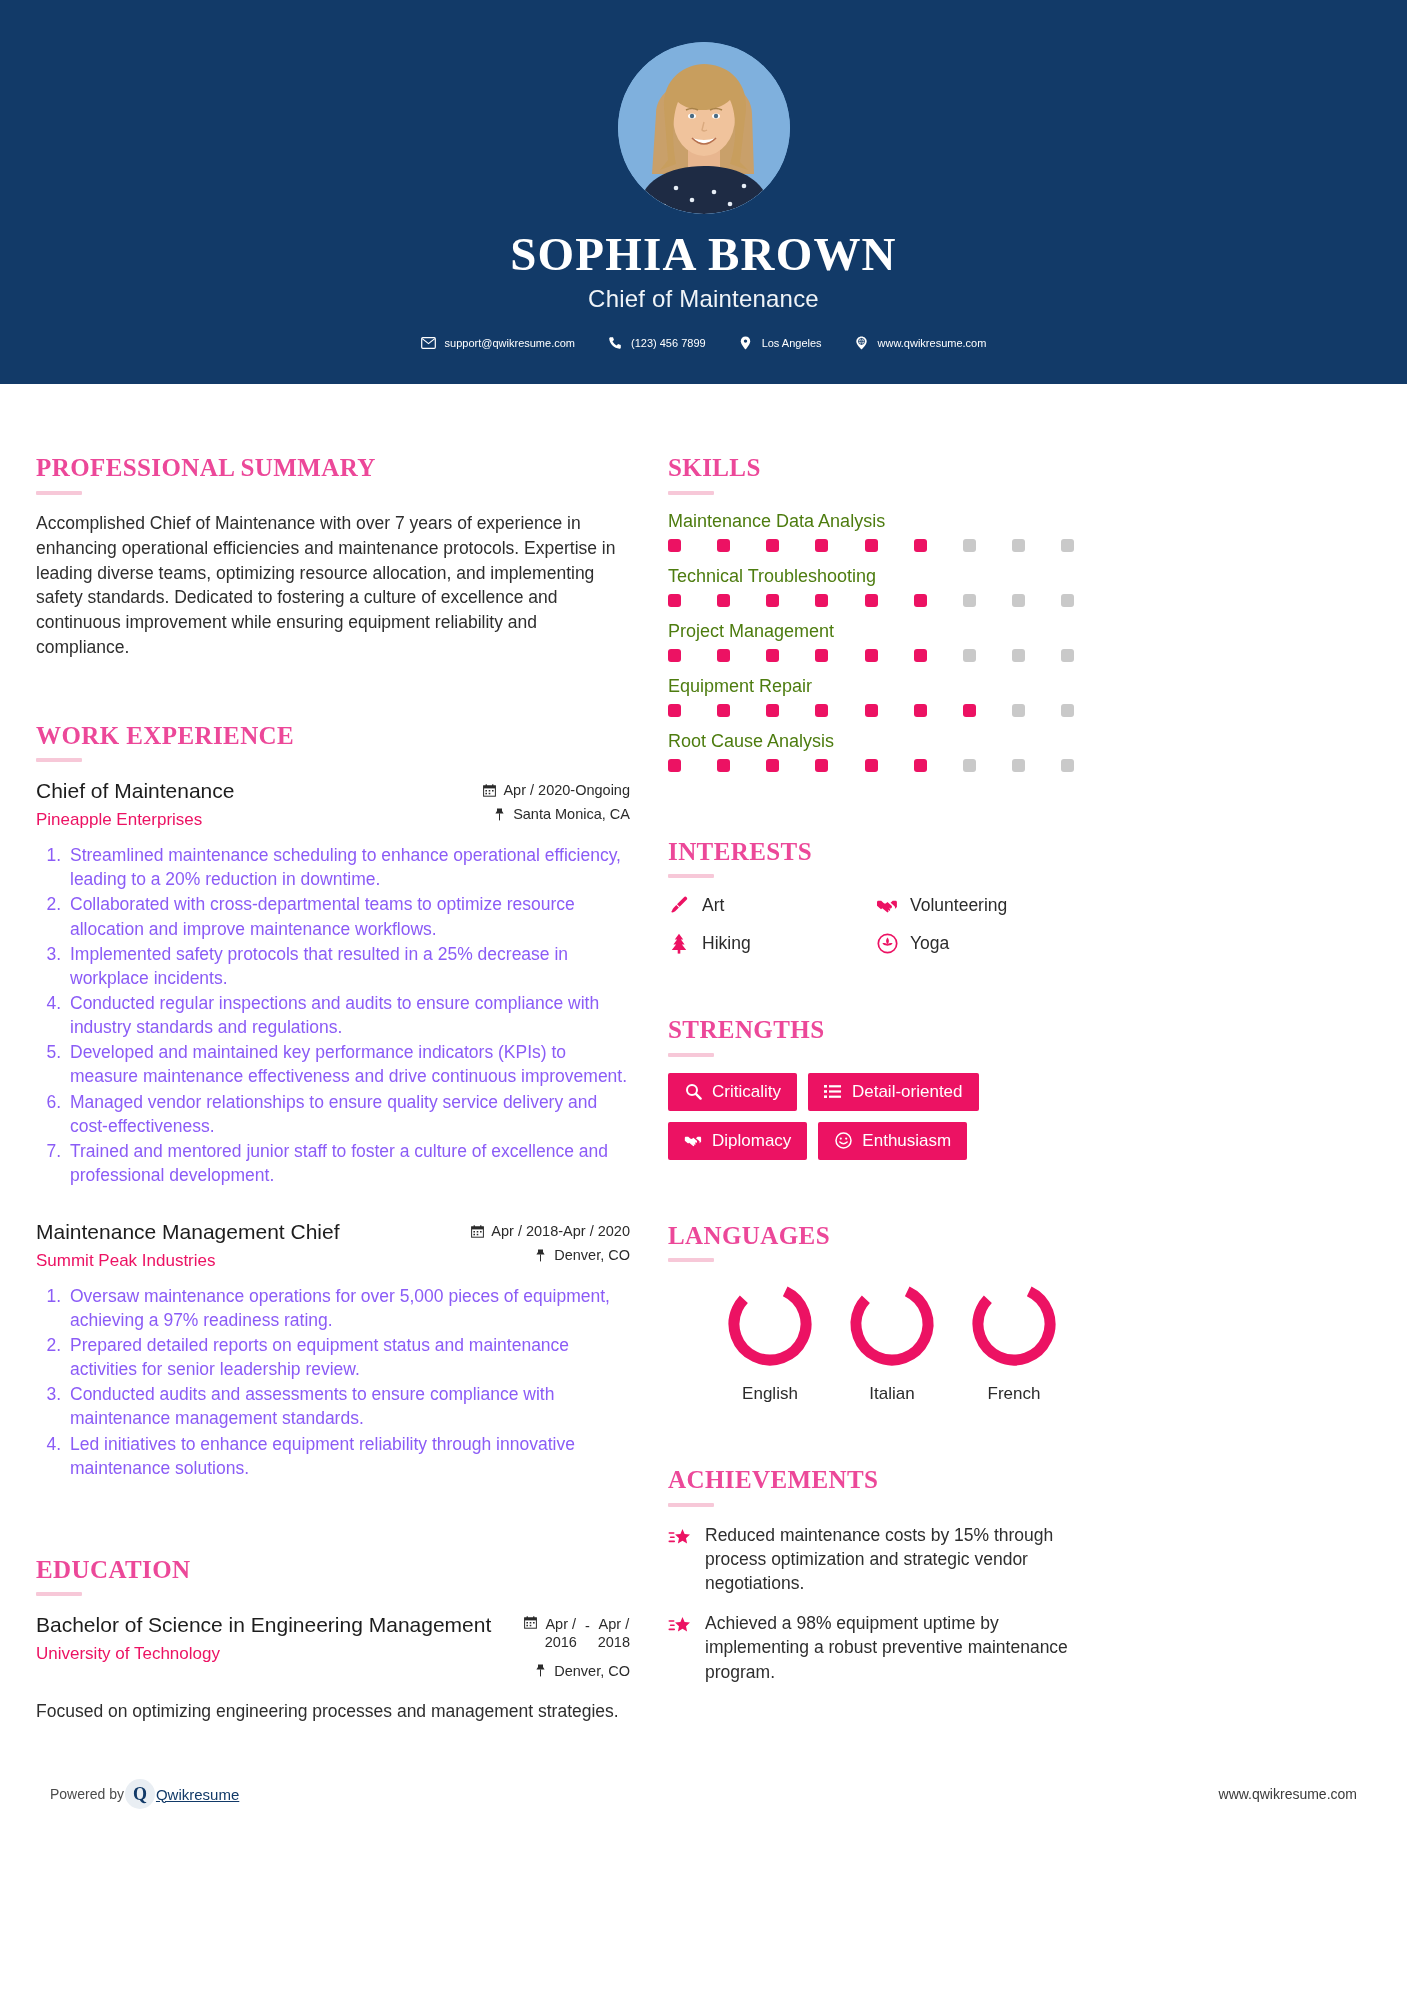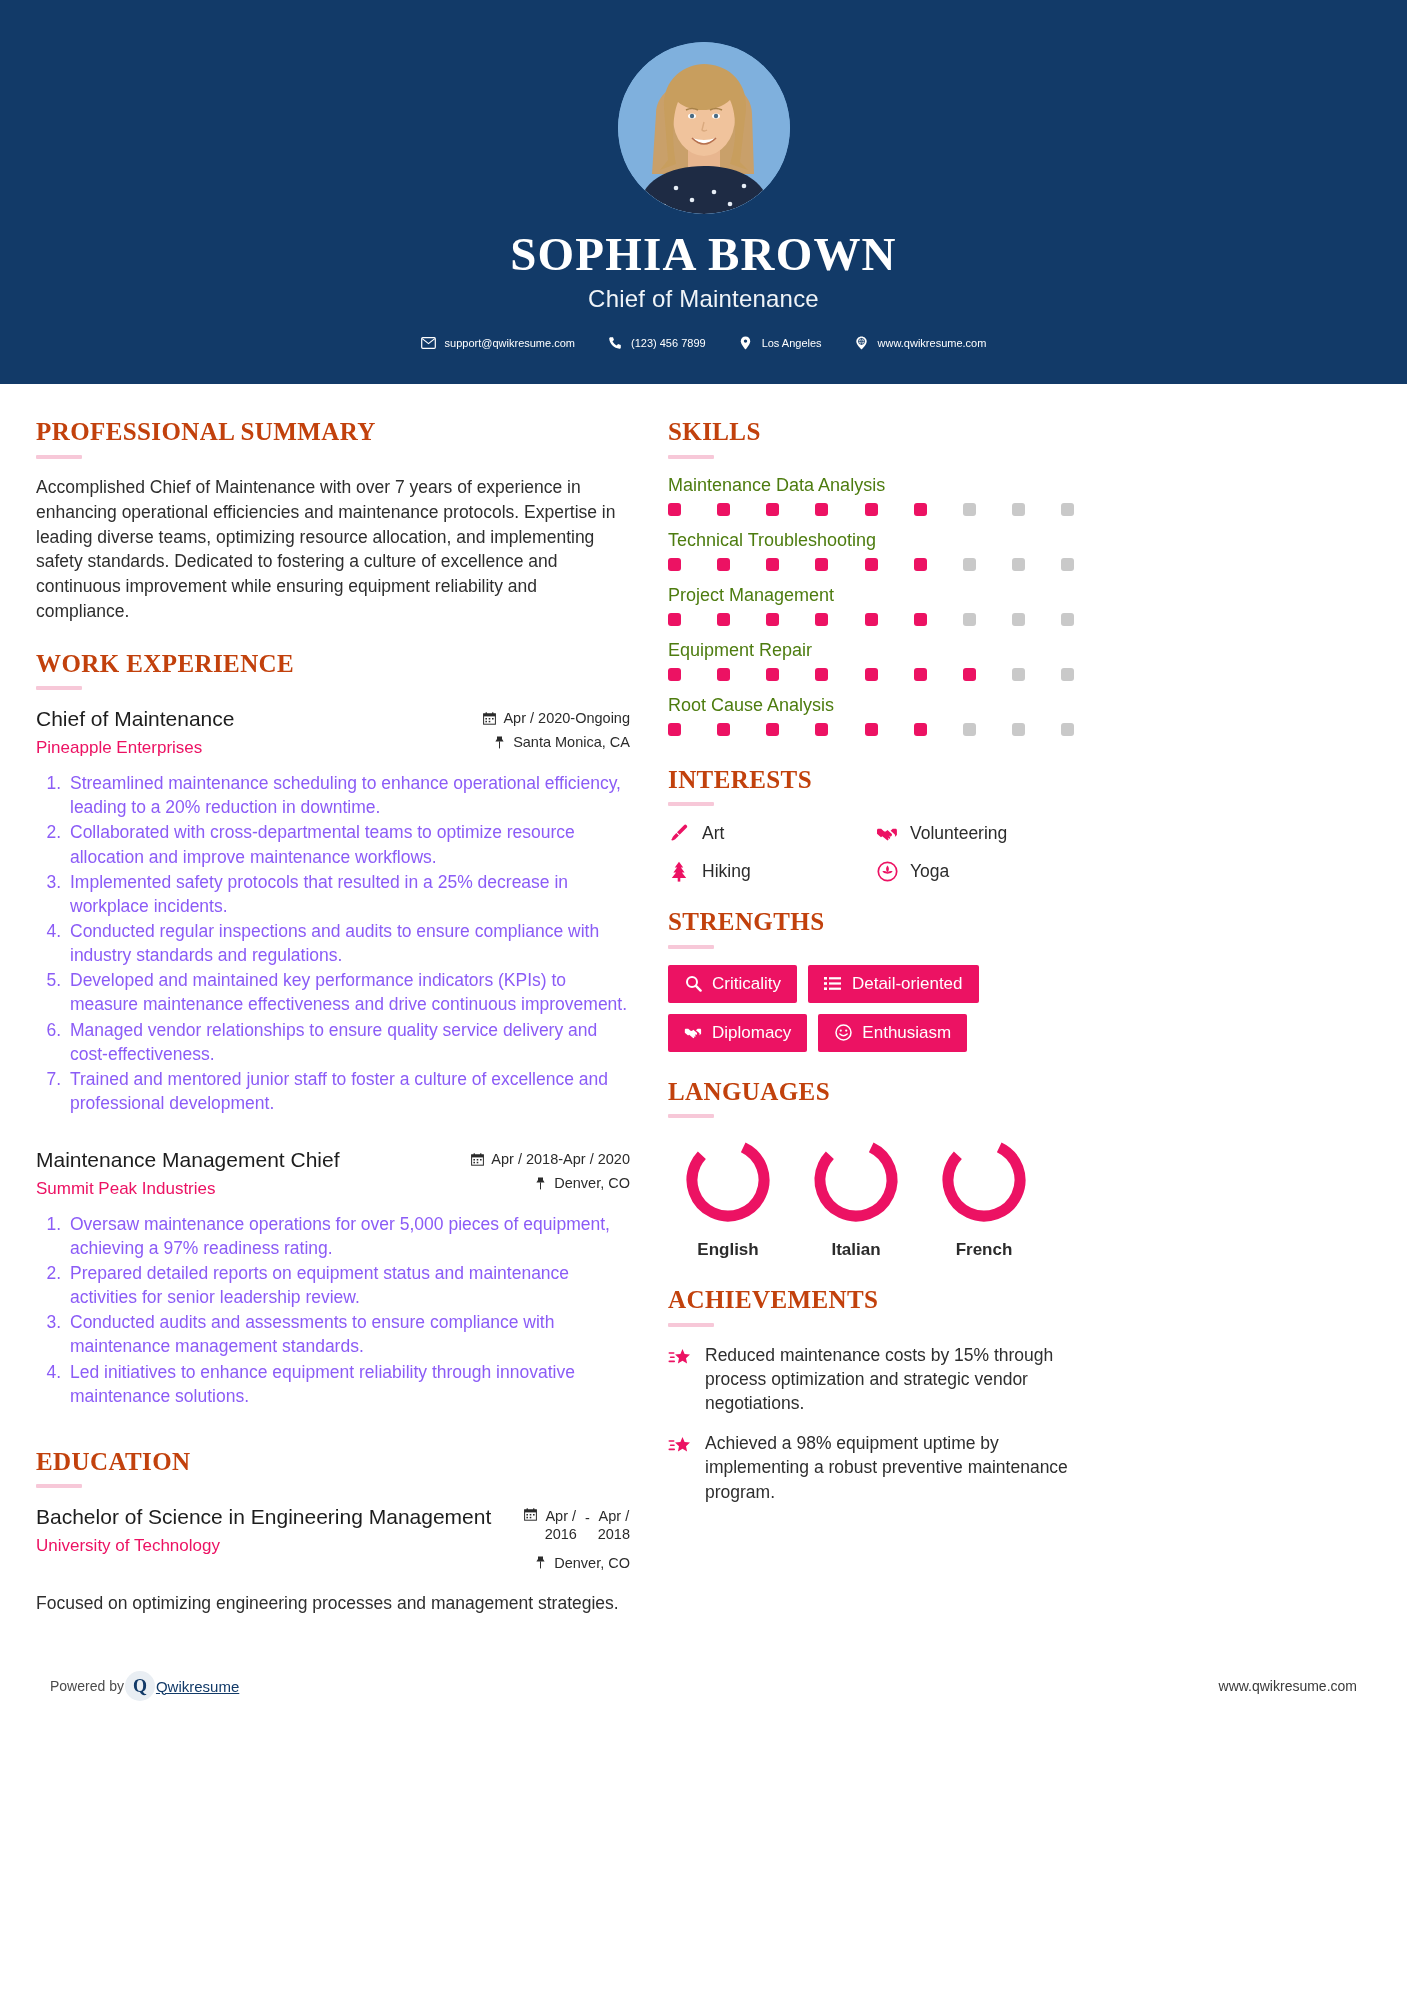--- a/index.html
+++ b/index.html
@@ -82,23 +82,24 @@
   }
   .col-left { width: 594px; flex: none; }
   .col-right { width: 406px; flex: none; }
 
   
   .sec-title {
     font-family: "Liberation Serif", serif;
     font-weight: 700;
     font-size: 25px;
     letter-spacing: .4px;
-    color: #c2410c;
+    color: #ec4899;
     text-transform: uppercase;
     line-height: 1.1;
+    margin-top: 36px;
   }
   .sec-rule {
     width: 46px;
     height: 4px;
     background: #f7c8d8;
     margin: 9px 0 16px 0;
     border-radius: 1px;
   }
 
   
@@ -253,24 +254,23 @@
     height: 18px;
     display: inline-flex;
     align-items: center;
     justify-content: center;
     flex: none;
   }
 
   
   .lang-row {
     display: flex;
-    justify-content: flex-start;
-    gap: 8px;
+    justify-content: flex-end;
+    gap: 2px;
     margin-top: 8px;
-    font-weight: bold;
   }
   .lang-cell { text-align: center; width: 120px; }
   .lang-label {
     font-size: 17px;
     color: #2b2b2b;
     margin-top: 10px;
   }
 
   
   .ach-item {

